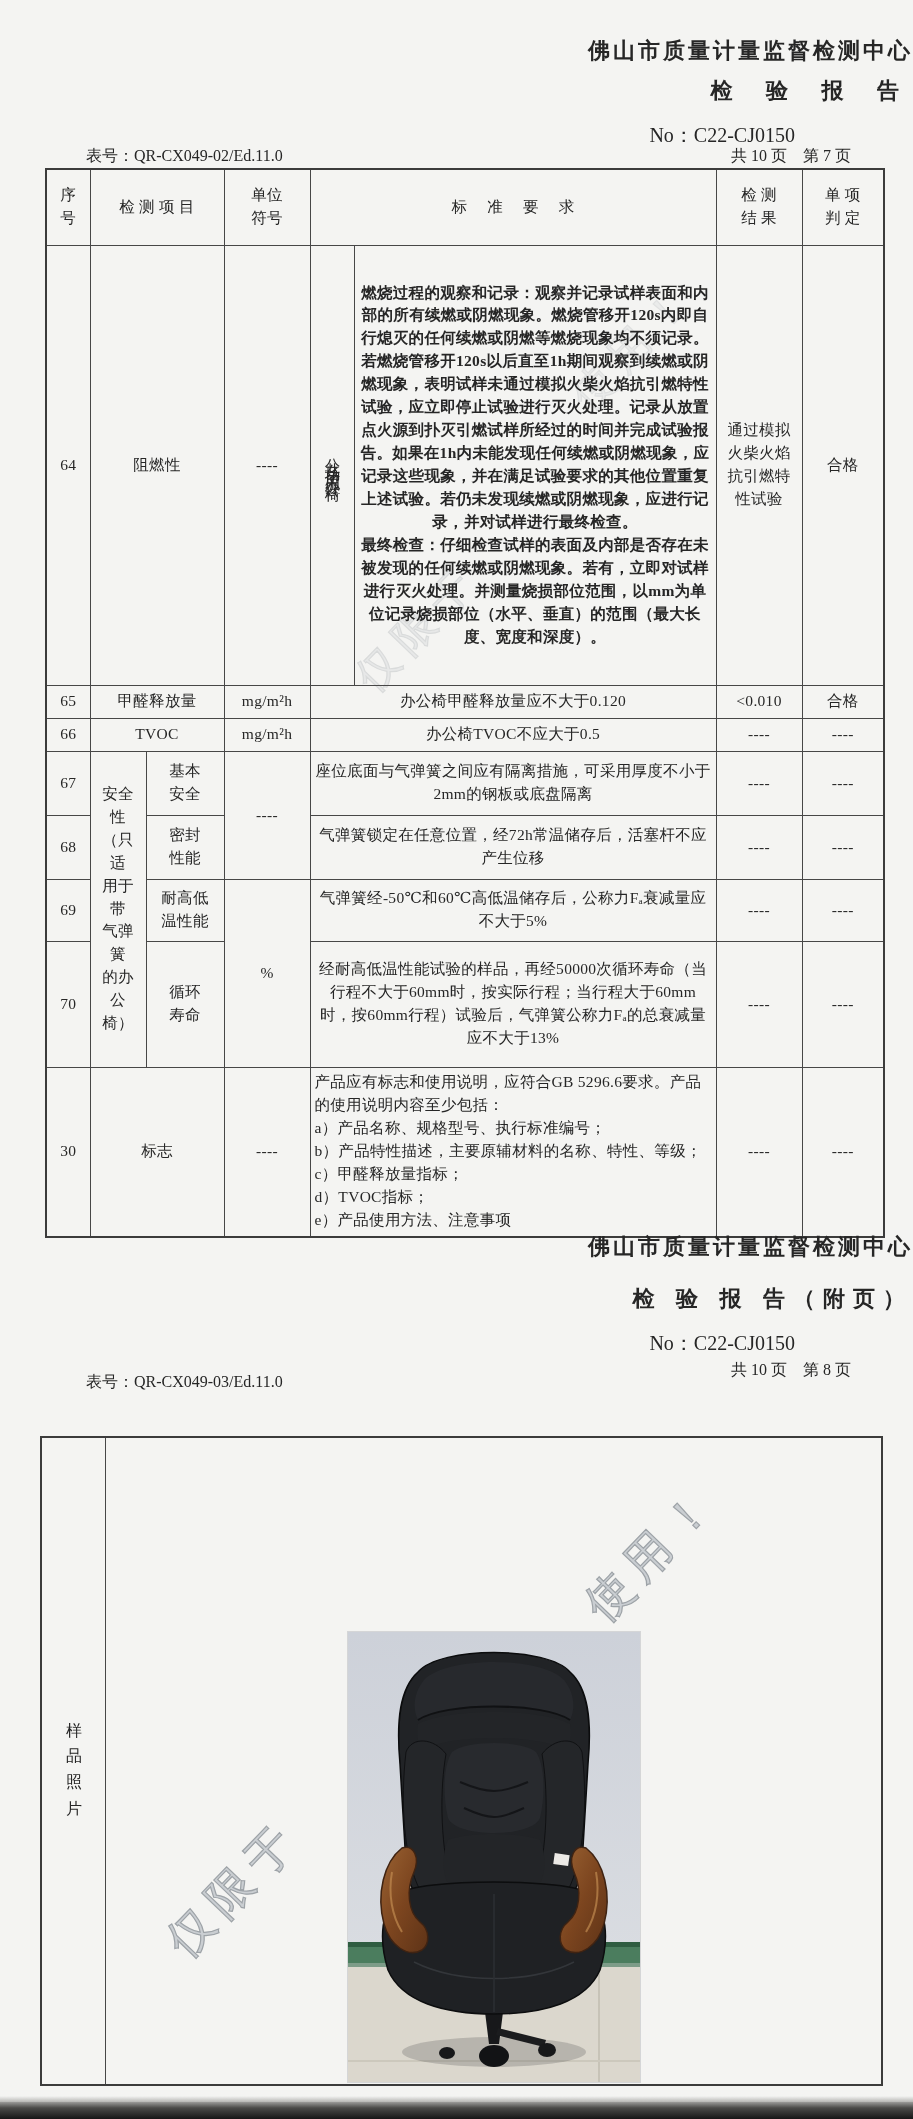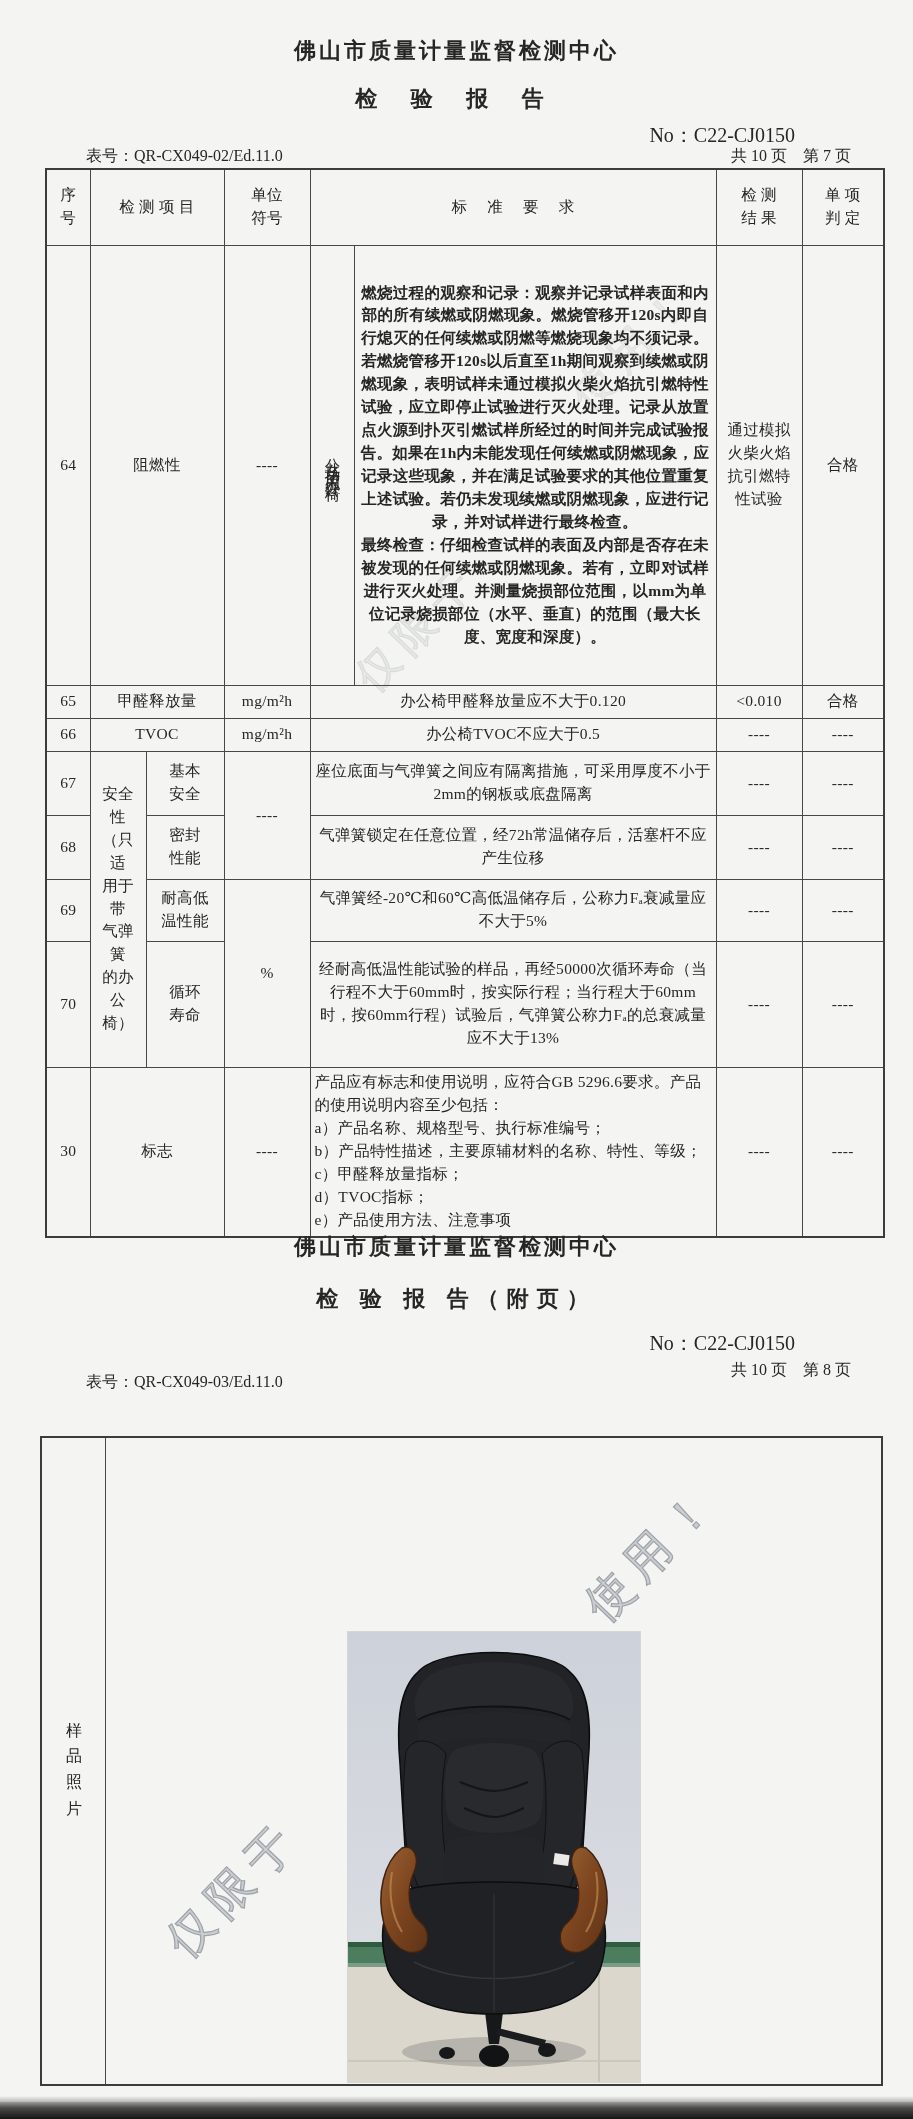--- a/index.html
+++ b/index.html
@@ -5,21 +5,21 @@
   * { box-sizing: border-box; margin: 0; padding: 0; }
   html,body { width: 913px; height: 2119px; }
   body {
     position: relative;
     background: #f4f4f2;
     color: #262626;
     font-family: "Liberation Serif", "DejaVu Serif", serif;
     overflow: hidden;
   }
   .abs { position: absolute; }
-  .center { left: 0; right: 0; text-align: center; }
+  .center { left: 0; right: 0; text-align: right; }
 
   
   .org-name { font-size: 22px; font-weight: 600; letter-spacing: 3px; }
   .report-title { font-size: 22px; font-weight: 600; letter-spacing: 14px; }
   .report-no { font-size: 20px; }
   .meta-line { font-size: 16px; text-align: right; }
 
   
   table.report {
     border-collapse: collapse;
@@ -96,21 +96,21 @@
     background: linear-gradient(to bottom, rgba(160,160,158,0), rgba(130,130,128,0.55));
   }
 </style>
 </head>
 <body>
 
 <div>
 
   <div class="abs center org-name" style="top:36px">佛山市质量计量监督检测中心</div>
 
-  <div class="abs center report-title" style="top:84px">检 验 报 告</div>
+  <div class="abs center report-title" style="top:76px">检 验 报 告</div>
 
   <div class="abs report-no" style="top:122px; right:118px">No：C22-CJ0150</div>
 
   <div class="abs meta-line" style="top:146px; left:86px">表号：QR-CX049-02/Ed.11.0</div>
 
   <div class="abs meta-line" style="top:146px; right:62px">共 10 页　第 7 页</div>
 
   <div class="wm faint abs" style="left:340px; top:600px">仅限于</div>
   <div class="wm faint abs" style="left:555px; top:318px; opacity:.2">使用！</div>
 
@@ -196,21 +196,21 @@
       <td class="req" colspan="2">气弹簧锁定在任意位置，经72h常温储存后，活塞杆不应产生位移</td>
       <td>----</td>
       <td>----</td>
     </tr>
 
     <tr style="height:62px">
       <td>69</td>
       <td class="pre">耐高低
 温性能</td>
       <td rowspan="2">%</td>
-      <td class="req" colspan="2">气弹簧经-20℃和60℃高低温储存后，公称力Fₐ衰减量应不大于5%</td>
+      <td class="req" colspan="2">气弹簧经-50℃和60℃高低温储存后，公称力Fₐ衰减量应不大于5%</td>
       <td>----</td>
       <td>----</td>
     </tr>
 
     <tr style="height:126px">
       <td>70</td>
       <td class="pre">循环
 寿命</td>
       <td class="req" colspan="2">经耐高低温性能试验的样品，再经50000次循环寿命（当行程不大于60mm时，按实际行程；当行程大于60mm时，按60mm行程）试验后，气弹簧公称力Fₐ的总衰减量应不大于13%</td>
       <td>----</td>

